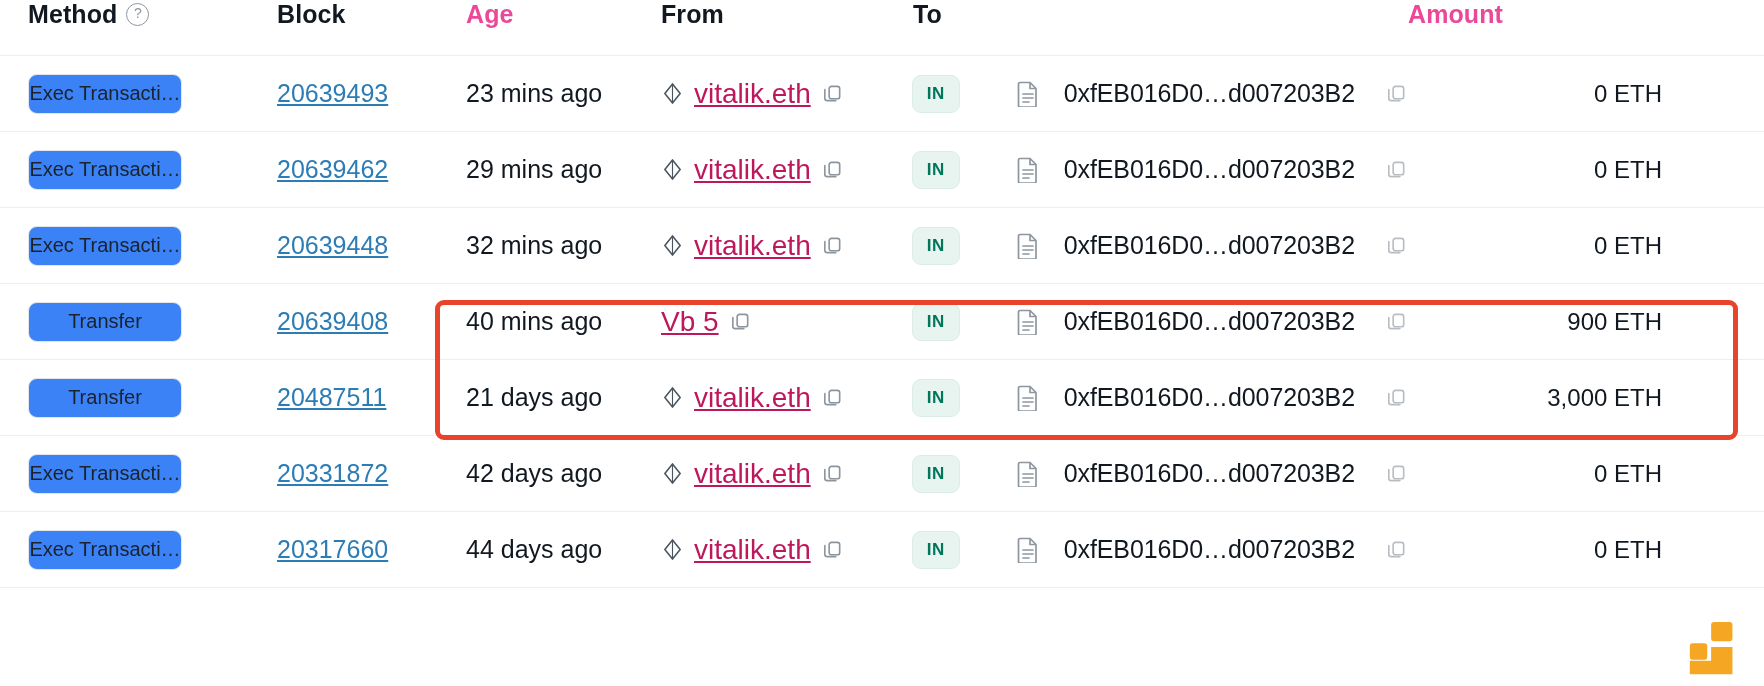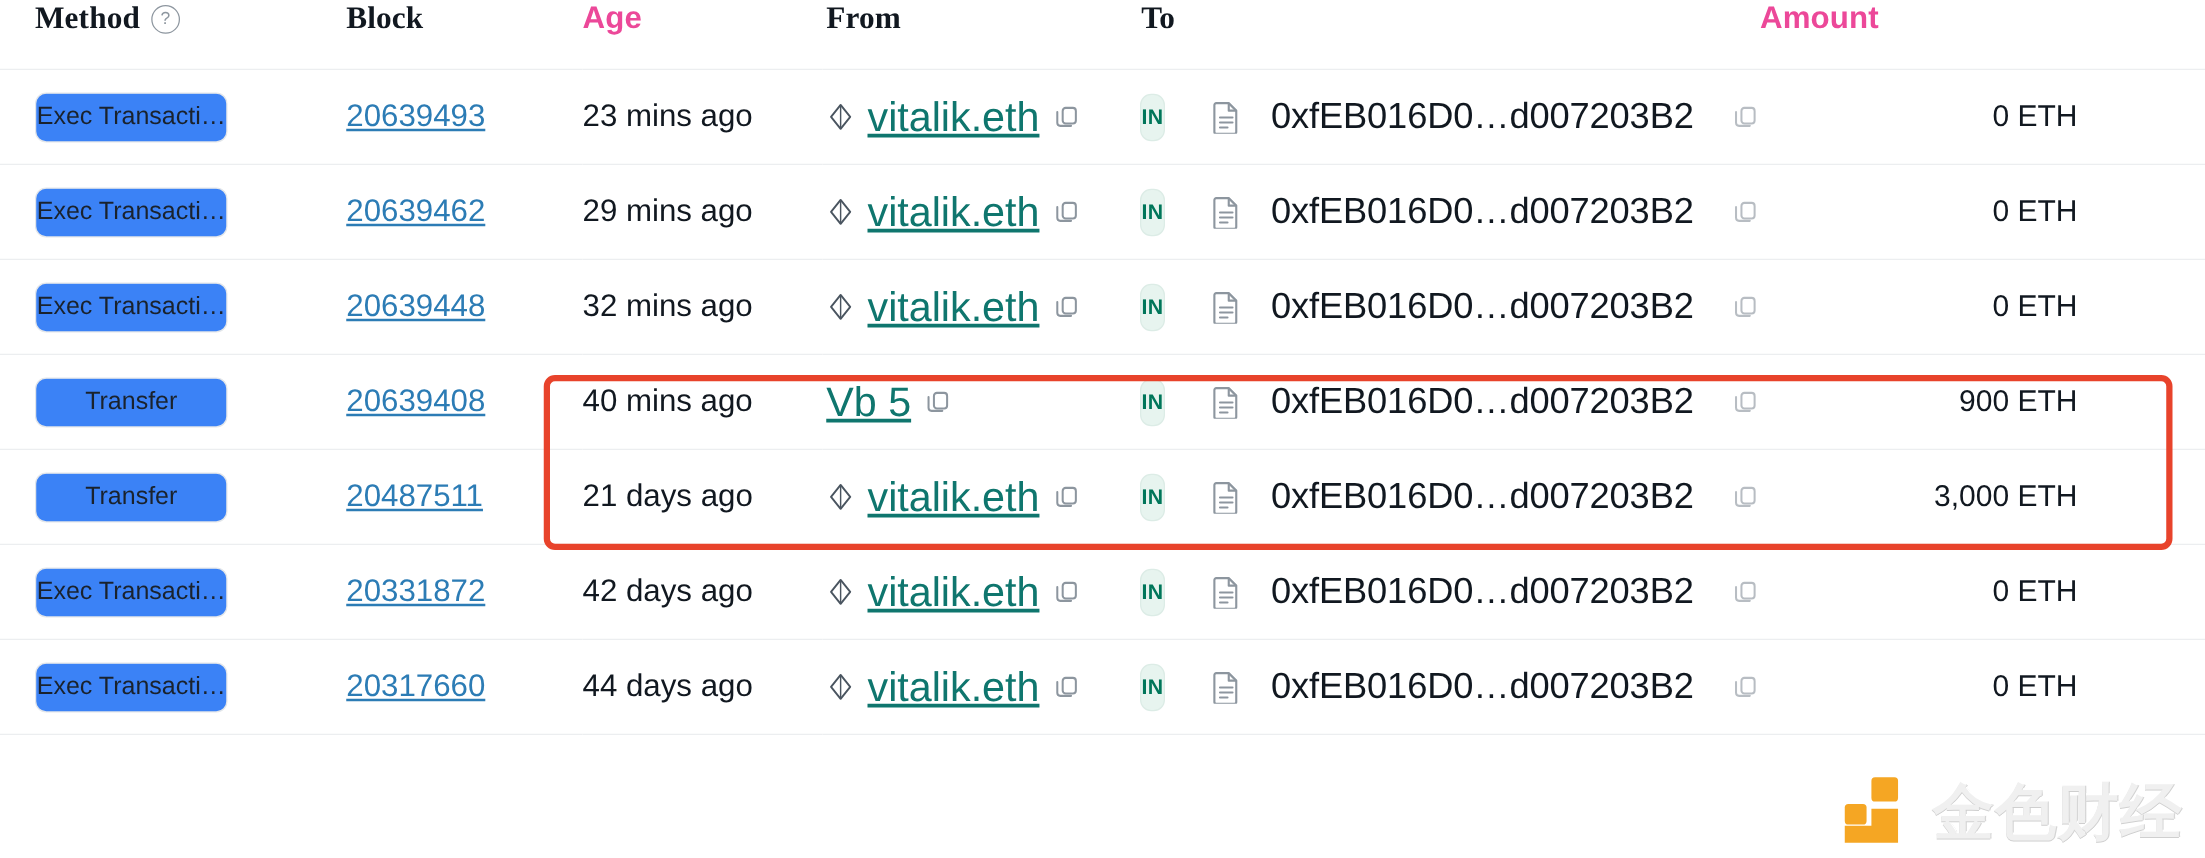--- a/index.html
+++ b/index.html
@@ -39,21 +39,21 @@
   }
   th .hdr-inner{display:flex;align-items:center;gap:9px;}
   th.th-method .hdr-inner{padding-left:28px;}
   th.th-block .hdr-inner{padding-left:1px;}
   th.th-age .hdr-inner{padding-left:0px;}
   th.th-from .hdr-inner{padding-left:3px;}
   th.th-to .hdr-inner{padding-left:1px;}
   th.th-amount .hdr-inner{padding-left:0px;justify-content:flex-start;}
 
   .hdr-link{color:#ec4899;}
-  .hdr-plain{color:#111820;font-family:Liberation Serif, serif;}
+  .hdr-plain{color:#111820;}
 
   .help-icon{
     width:21px;height:21px;flex:0 0 21px;
     border:1.7px solid #8d969f;border-radius:50%;
     color:#8d969f;font-size:14px;line-height:19px;
     text-align:center;font-weight:normal;
     display:inline-block;
   }
 
   tbody tr{height:76px;}
@@ -87,40 +87,40 @@
 
   
   .cell-age{padding-left:0px;color:#111820;}
 
   
   .cell-from{padding-left:3px;}
   .from-inner{display:flex;align-items:center;gap:10px;}
   .eth-diamond{
     width:23px;height:23px;flex:0 0 23px;display:block;
   }
-  .addrlink{color:#0f766e;font-size:33px;text-align:center;}
+  .addrlink{color:#be185d;font-size:28px;text-align:center;}
   .copy-ic{width:23px;height:23px;flex:0 0 23px;display:block;}
   .copy-ic.faint{opacity:.62;}
   .in-badge{
     display:inline-flex;align-items:center;justify-content:center;
     box-sizing:border-box;
     width:50px;height:38px;
     border-radius:9px;
     background:#e7f4ef;
     border:1px solid #dcece6;
     color:#00765a;
     font-size:17px;font-weight:bold;
     letter-spacing:.4px;
   }
 
   
   .cell-to{padding-left:0px;}
   .to-inner{display:flex;align-items:center;gap:12px;}
   .doc-ic{width:24px;height:26px;flex:0 0 24px;display:block;margin-right:12px;}
-  .to-addr{font-size:29px;color:#111820;letter-spacing:-0.1px;}
+  .to-addr{font-size:25px;color:#111820;letter-spacing:-0.1px;}
   .to-copy{margin-left:18px;}
 
   
   .cell-amount{text-align:right;padding-right:102px;font-size:24px;}
 
   
   .redbox{
     position:absolute;
     left:435px;top:300px;
     width:1303px;height:140px;
@@ -457,14 +457,13 @@
 </table>
 
 <div class="redbox"></div>
 
 <div class="watermark">
   <svg class="wm-mark" viewBox="0 0 64 64">
     <rect x="28" y="4" width="22" height="20" rx="3" fill="#f5a623"></rect>
     <rect x="6" y="26" width="18" height="17" rx="3" fill="#f5a623"></rect>
     <path d="M28 30 h22 v28 H6 V44 h22 z" fill="#f5a623"></path>
   </svg>
-  <span class="wm-text">金色财经</span>
 </div>
 
 </body></html>

